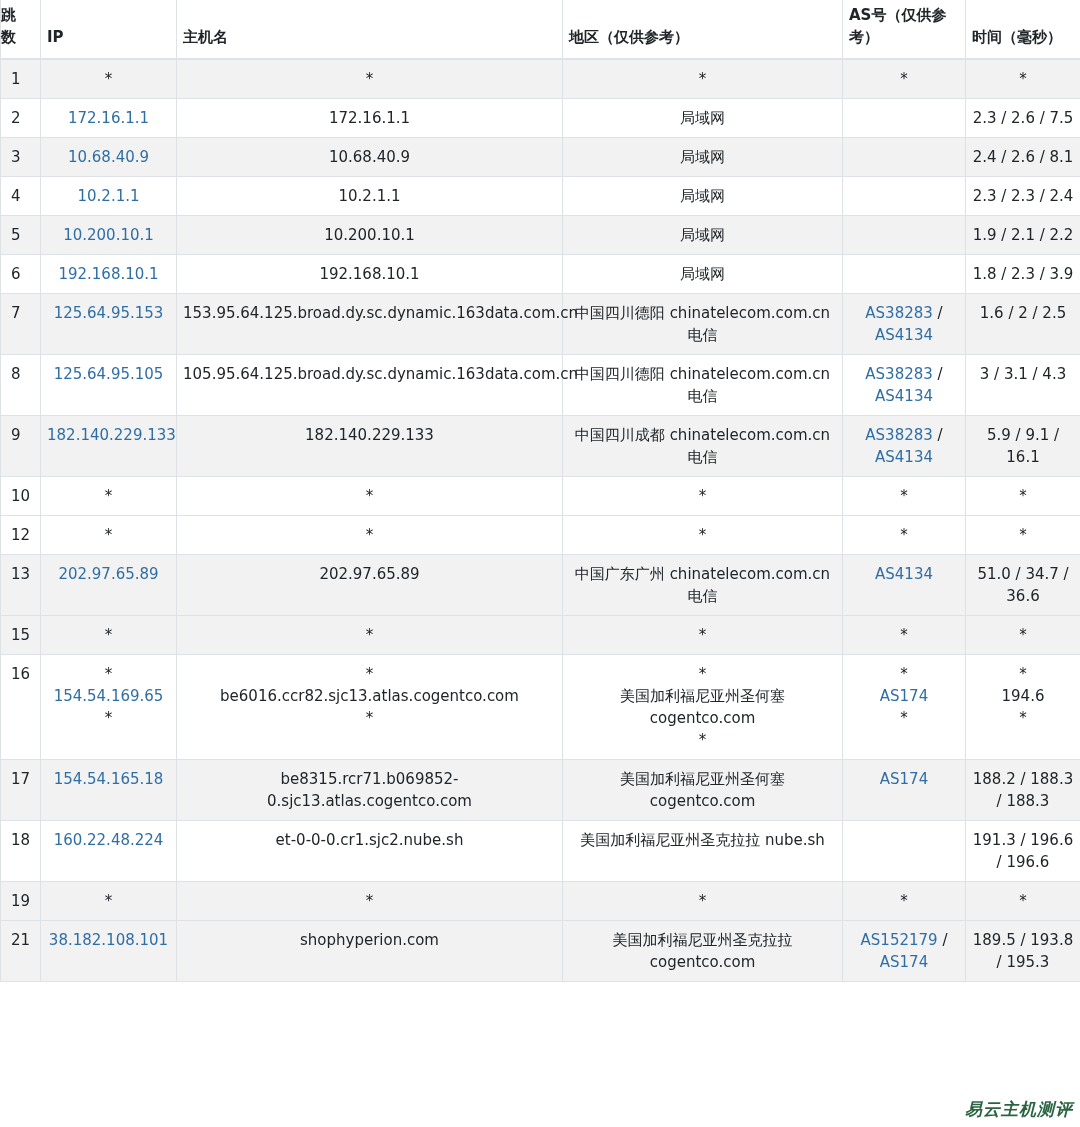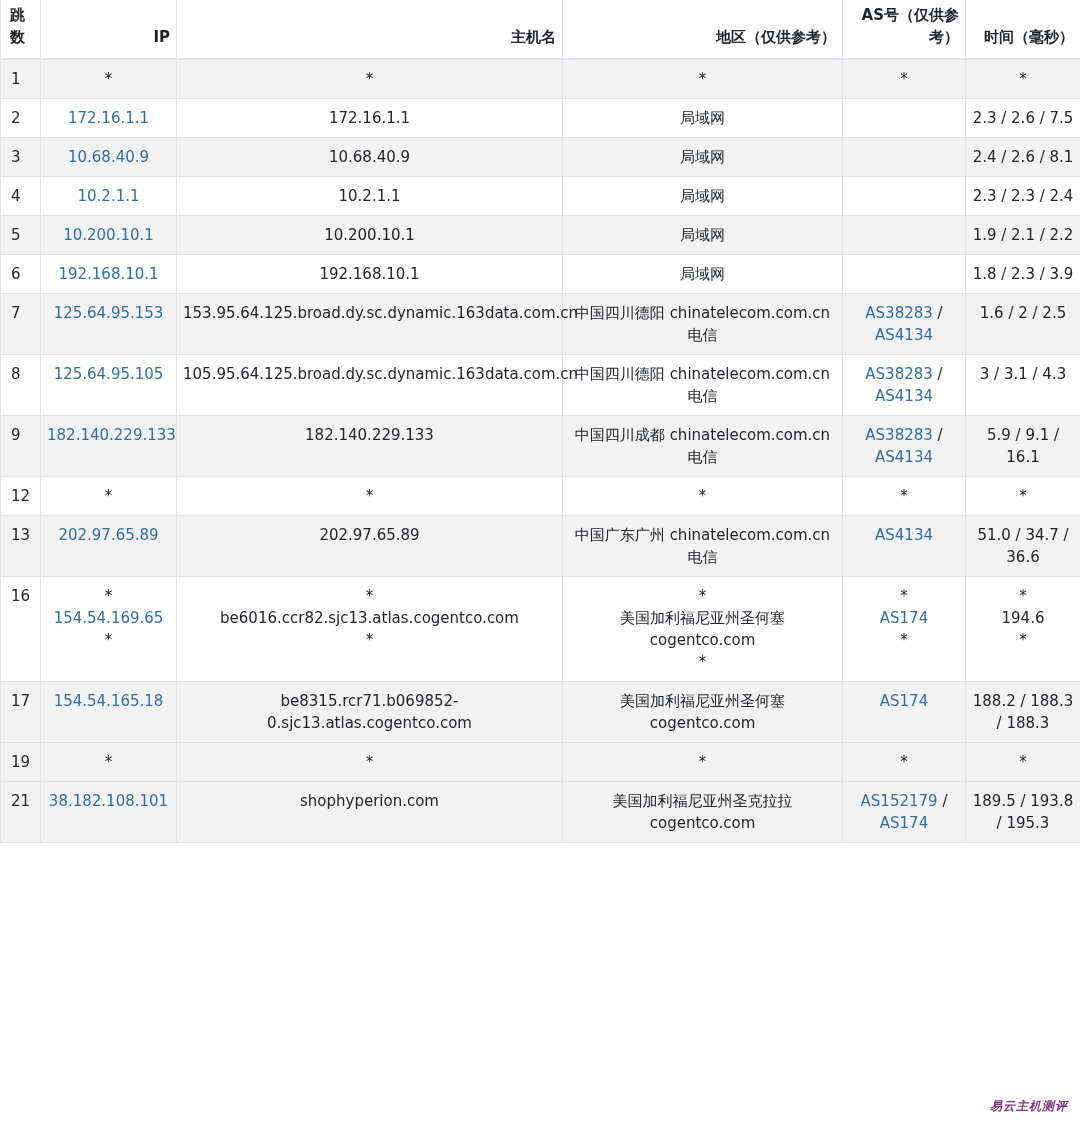--- a/index.html
+++ b/index.html
@@ -1,33 +1,33 @@
 <!DOCTYPE html>
 <html><head>
 <meta charset="utf-8">
 <style>
   html, body { margin: 0; padding: 0; background: #ffffff; }
   body { width: 1080px; height: 1127px; overflow: hidden; position: relative;
          font-family: "DejaVu Sans", "Liberation Sans", sans-serif; color: #212529; }
   table { border-collapse: collapse; width: 1080px; table-layout: fixed; font-size: 15px; }
   col.c0 { width: 40px; } col.c1 { width: 136px; } col.c2 { width: 386px; }
   col.c3 { width: 280px; } col.c4 { width: 123px; } col.c5 { width: 115px; }
-  th { font-weight: bold; font-size: 15px; color: #212529; text-align: right;
+  th { font-weight: bold; font-size: 15px; color: #212529; text-align: left;
        vertical-align: bottom; padding: 4px 6px 10px; border: 1px solid #dee2e6;
        border-bottom: 2px solid #dee2e6; border-top: none; line-height: 22px; height: 42px; }
-  th.hop { text-align: center; padding-left: 0; }
+  th.hop { text-align: left; padding-left: 0; }
   td { border: 1px solid #dee2e6; text-align: center; vertical-align: top;
        padding: 8px 6px 8px; line-height: 22px; color: #212529; }
   td.hop { text-align: left; padding-left: 10px; }
   tr.odd td { background: #f2f2f2; }
   tr.even td { background: #ffffff; }
   .link { color: #2f6ea5; }
   .cell-line { display: block; }
-  .watermark { position: absolute; left: 990px; top: 1098px; color: #701a75;
-               font-style: italic; font-weight: bold; font-size: 12px; letter-spacing: 1px;
+  .watermark { position: absolute; left: 965px; top: 1098px; color: #14532d;
+               font-style: italic; font-weight: bold; font-size: 17px; letter-spacing: 1px;
                font-family: "DejaVu Serif", serif; opacity: 0.9; }
 </style>
 </head>
 <body>
 
 <table>
   <colgroup>
     <col class="c0">
       <col class="c1">
       <col class="c2">
@@ -199,20 +199,38 @@
         <td>
           <span class="cell-line link">AS38283<span style="color: rgb(33, 37, 41);"> /</span></span>
           <span class="cell-line link">AS4134</span>
         </td>
         <td>
           <span class="cell-line">5.9 / 9.1 /</span>
           <span class="cell-line">16.1</span>
         </td>
       </tr>
       <tr class="even">
+        <td class="hop">10</td>
+        <td>
+          <span class="cell-line">*</span>
+        </td>
+        <td>
+          <span class="cell-line">*</span>
+        </td>
+        <td>
+          <span class="cell-line">*</span>
+        </td>
+        <td>
+          <span class="cell-line">*</span>
+        </td>
+        <td>
+          <span class="cell-line">*</span>
+        </td>
+      </tr>
+      <tr class="even">
         <td class="hop">12</td>
         <td>
           <span class="cell-line">*</span>
         </td>
         <td>
           <span class="cell-line">*</span>
         </td>
         <td>
           <span class="cell-line">*</span>
         </td>
@@ -236,20 +254,38 @@
           <span class="cell-line">电信</span>
         </td>
         <td>
           <span class="cell-line link">AS4134</span>
         </td>
         <td>
           <span class="cell-line">51.0 / 34.7 /</span>
           <span class="cell-line">36.6</span>
         </td>
       </tr>
+      <tr class="odd">
+        <td class="hop">15</td>
+        <td>
+          <span class="cell-line">*</span>
+        </td>
+        <td>
+          <span class="cell-line">*</span>
+        </td>
+        <td>
+          <span class="cell-line">*</span>
+        </td>
+        <td>
+          <span class="cell-line">*</span>
+        </td>
+        <td>
+          <span class="cell-line">*</span>
+        </td>
+      </tr>
       <tr class="even">
         <td class="hop">16</td>
         <td>
           <span class="cell-line">*</span>
           <span class="cell-line link">154.54.169.65</span>
           <span class="cell-line">*</span>
         </td>
         <td>
           <span class="cell-line">*</span>
           <span class="cell-line">be6016.ccr82.sjc13.atlas.cogentco.com</span>
@@ -283,20 +319,37 @@
         <td>
           <span class="cell-line">美国加利福尼亚州圣何塞</span>
           <span class="cell-line">cogentco.com</span>
         </td>
         <td>
           <span class="cell-line link">AS174</span>
         </td>
         <td>
           <span class="cell-line">188.2 / 188.3</span>
           <span class="cell-line">/ 188.3</span>
+        </td>
+      </tr>
+      <tr class="even">
+        <td class="hop">18</td>
+        <td>
+          <span class="cell-line link">160.22.48.224</span>
+        </td>
+        <td>
+          <span class="cell-line">et-0-0-0.cr1.sjc2.nube.sh</span>
+        </td>
+        <td>
+          <span class="cell-line">美国加利福尼亚州圣克拉拉 nube.sh</span>
+        </td>
+        <td></td>
+        <td>
+          <span class="cell-line">191.3 / 196.6</span>
+          <span class="cell-line">/ 196.6</span>
         </td>
       </tr>
       <tr class="odd">
         <td class="hop">19</td>
         <td>
           <span class="cell-line">*</span>
         </td>
         <td>
           <span class="cell-line">*</span>
         </td>

